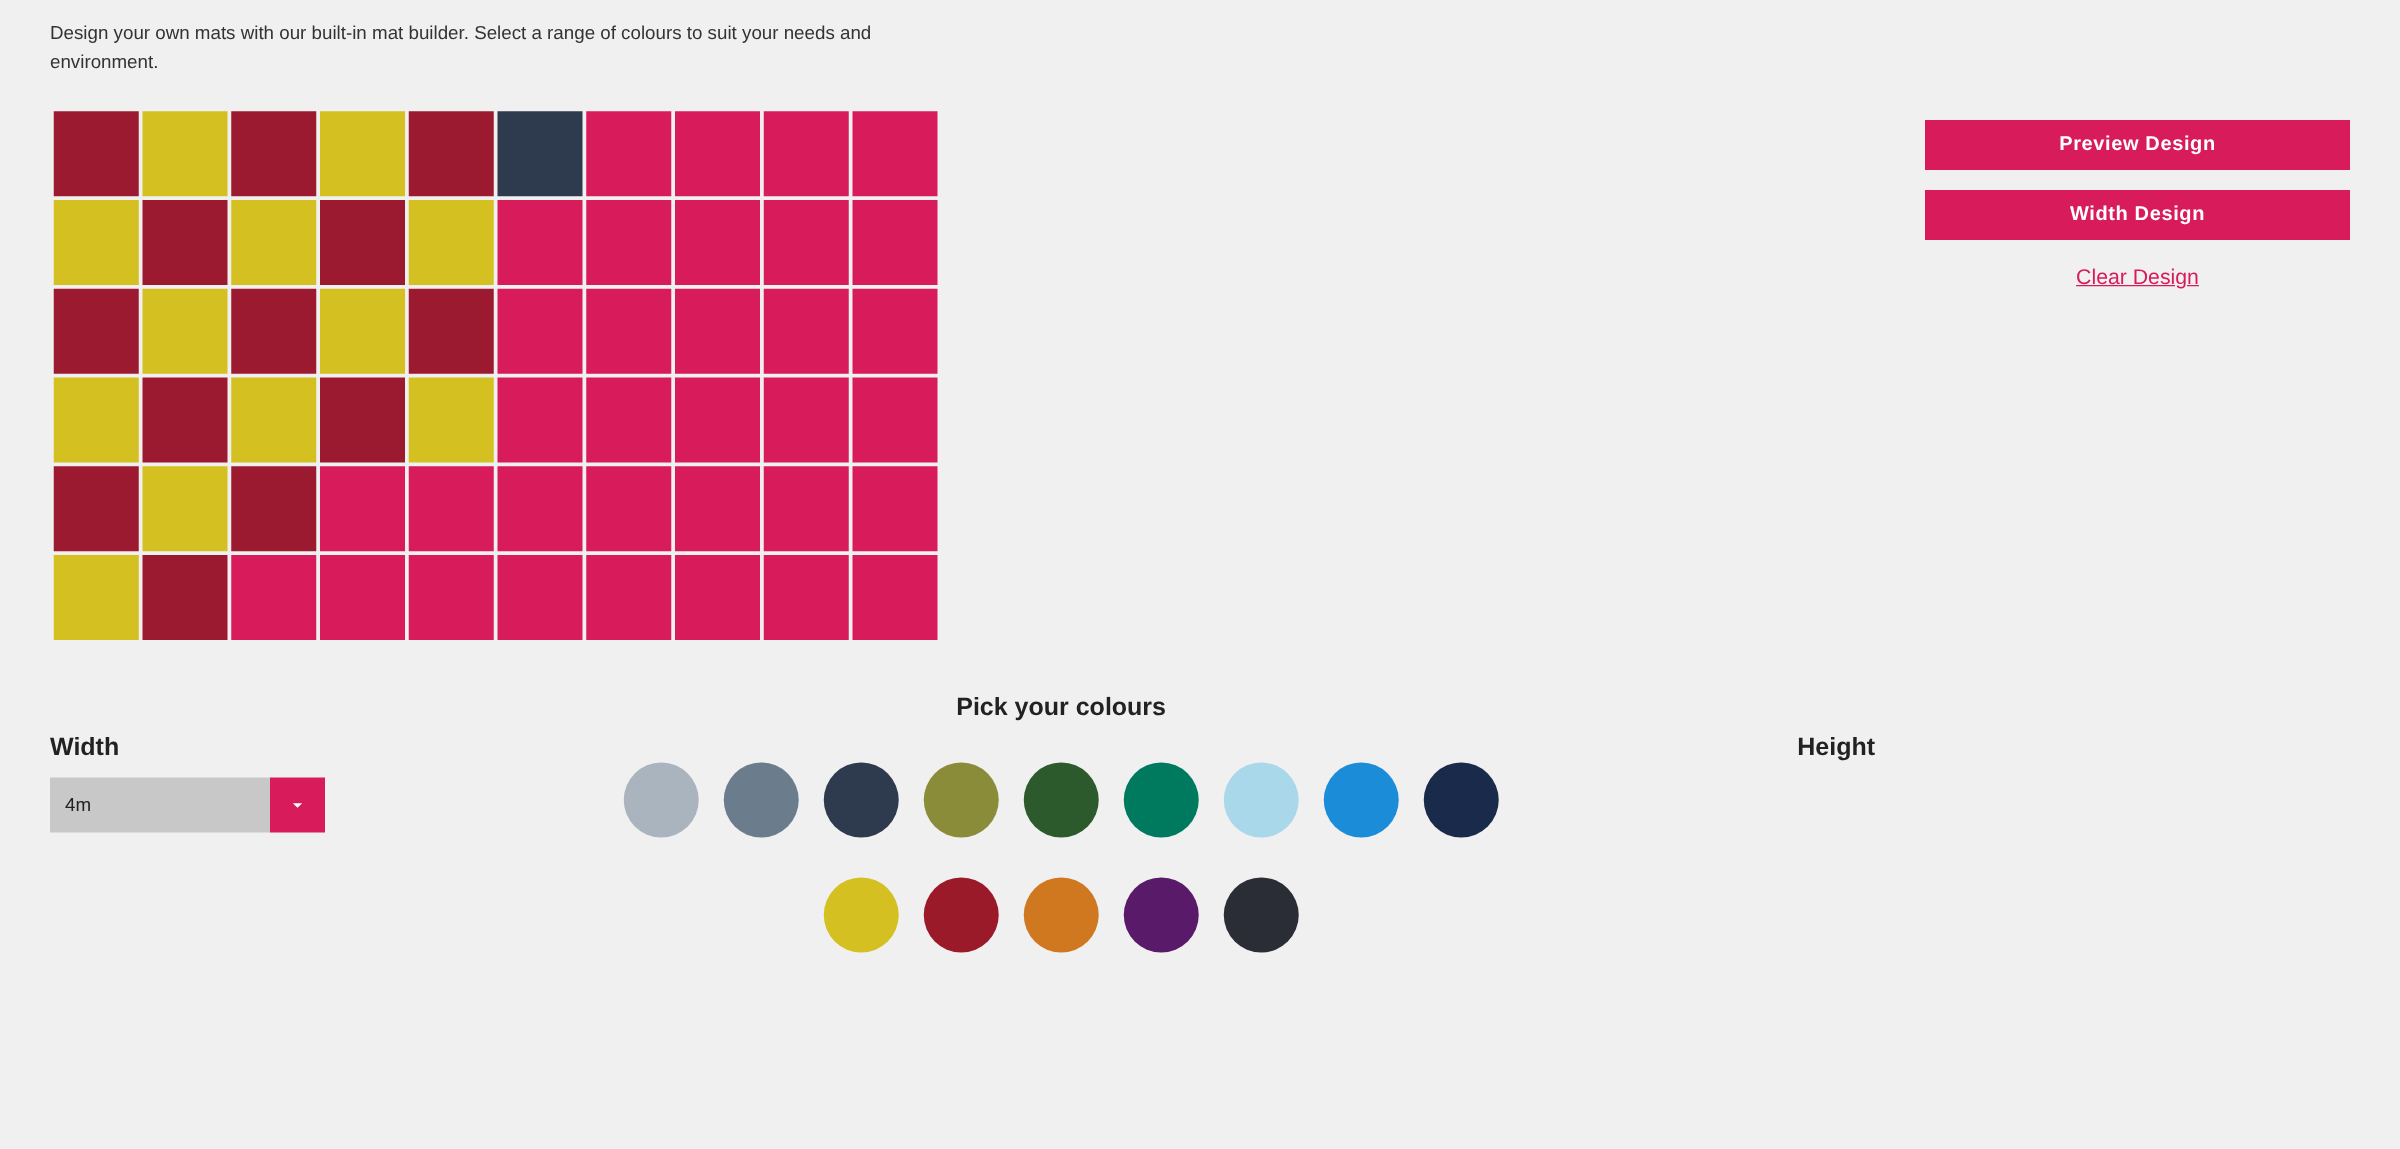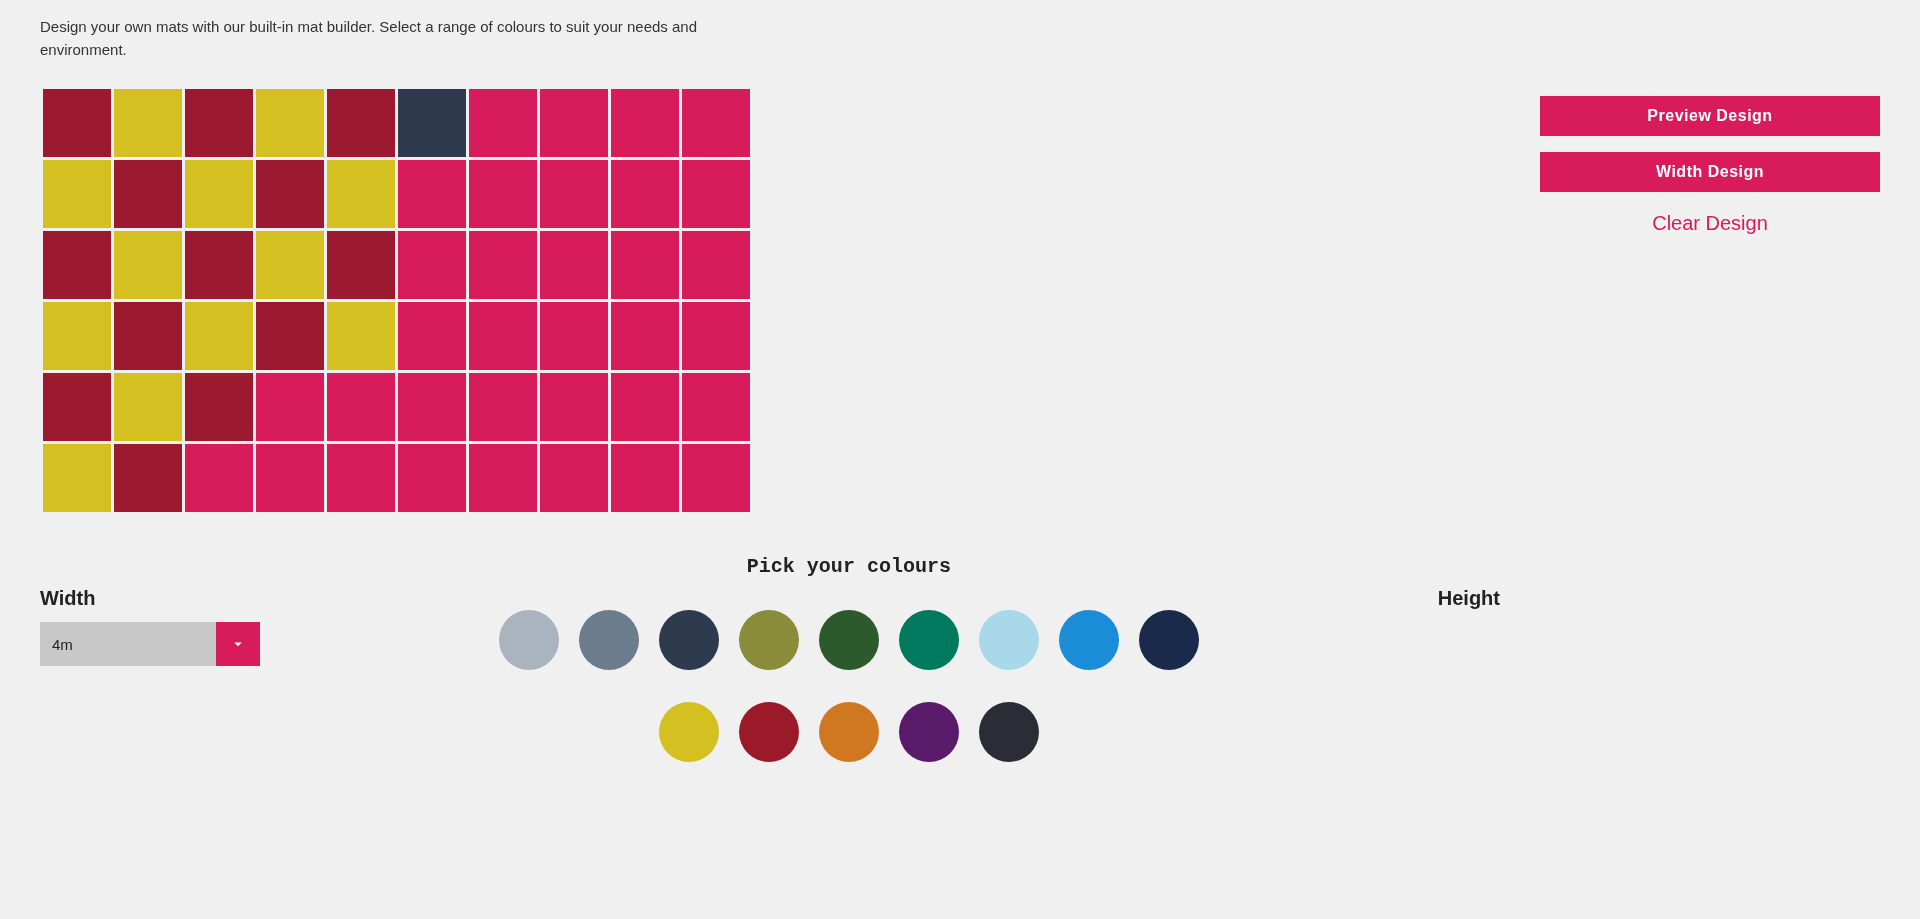--- a/index.html
+++ b/index.html
@@ -91,21 +91,20 @@
       fill: white;
       width: 18px;
       height: 18px;
     }
     .color-picker-section {
       flex: 1;
       display: flex;
       flex-direction: column;
       align-items: center;
       gap: 32px;
-      font-family: Liberation Mono, monospace;
     }
     .color-picker-title {
       font-size: 20px;
       font-weight: bold;
       color: #222;
       text-align: center;
     }
     .color-row {
       display: flex;
       gap: 20px;
@@ -132,21 +131,22 @@
       background: #d81b5a;
       color: white;
       font-size: 16px;
       font-weight: bold;
       border: none;
       cursor: pointer;
       letter-spacing: 0.5px;
     }
     .clear-design-link {
       color: #d81b5a;
-      font-size: 20px;
+      text-decoration: underline;
+      font-size: 17px;
       cursor: pointer;
       background: none;
       border: none;
       padding: 4px 0;
     }
   </style>
 </head>
 <body>
 
 <div class="page-container">

